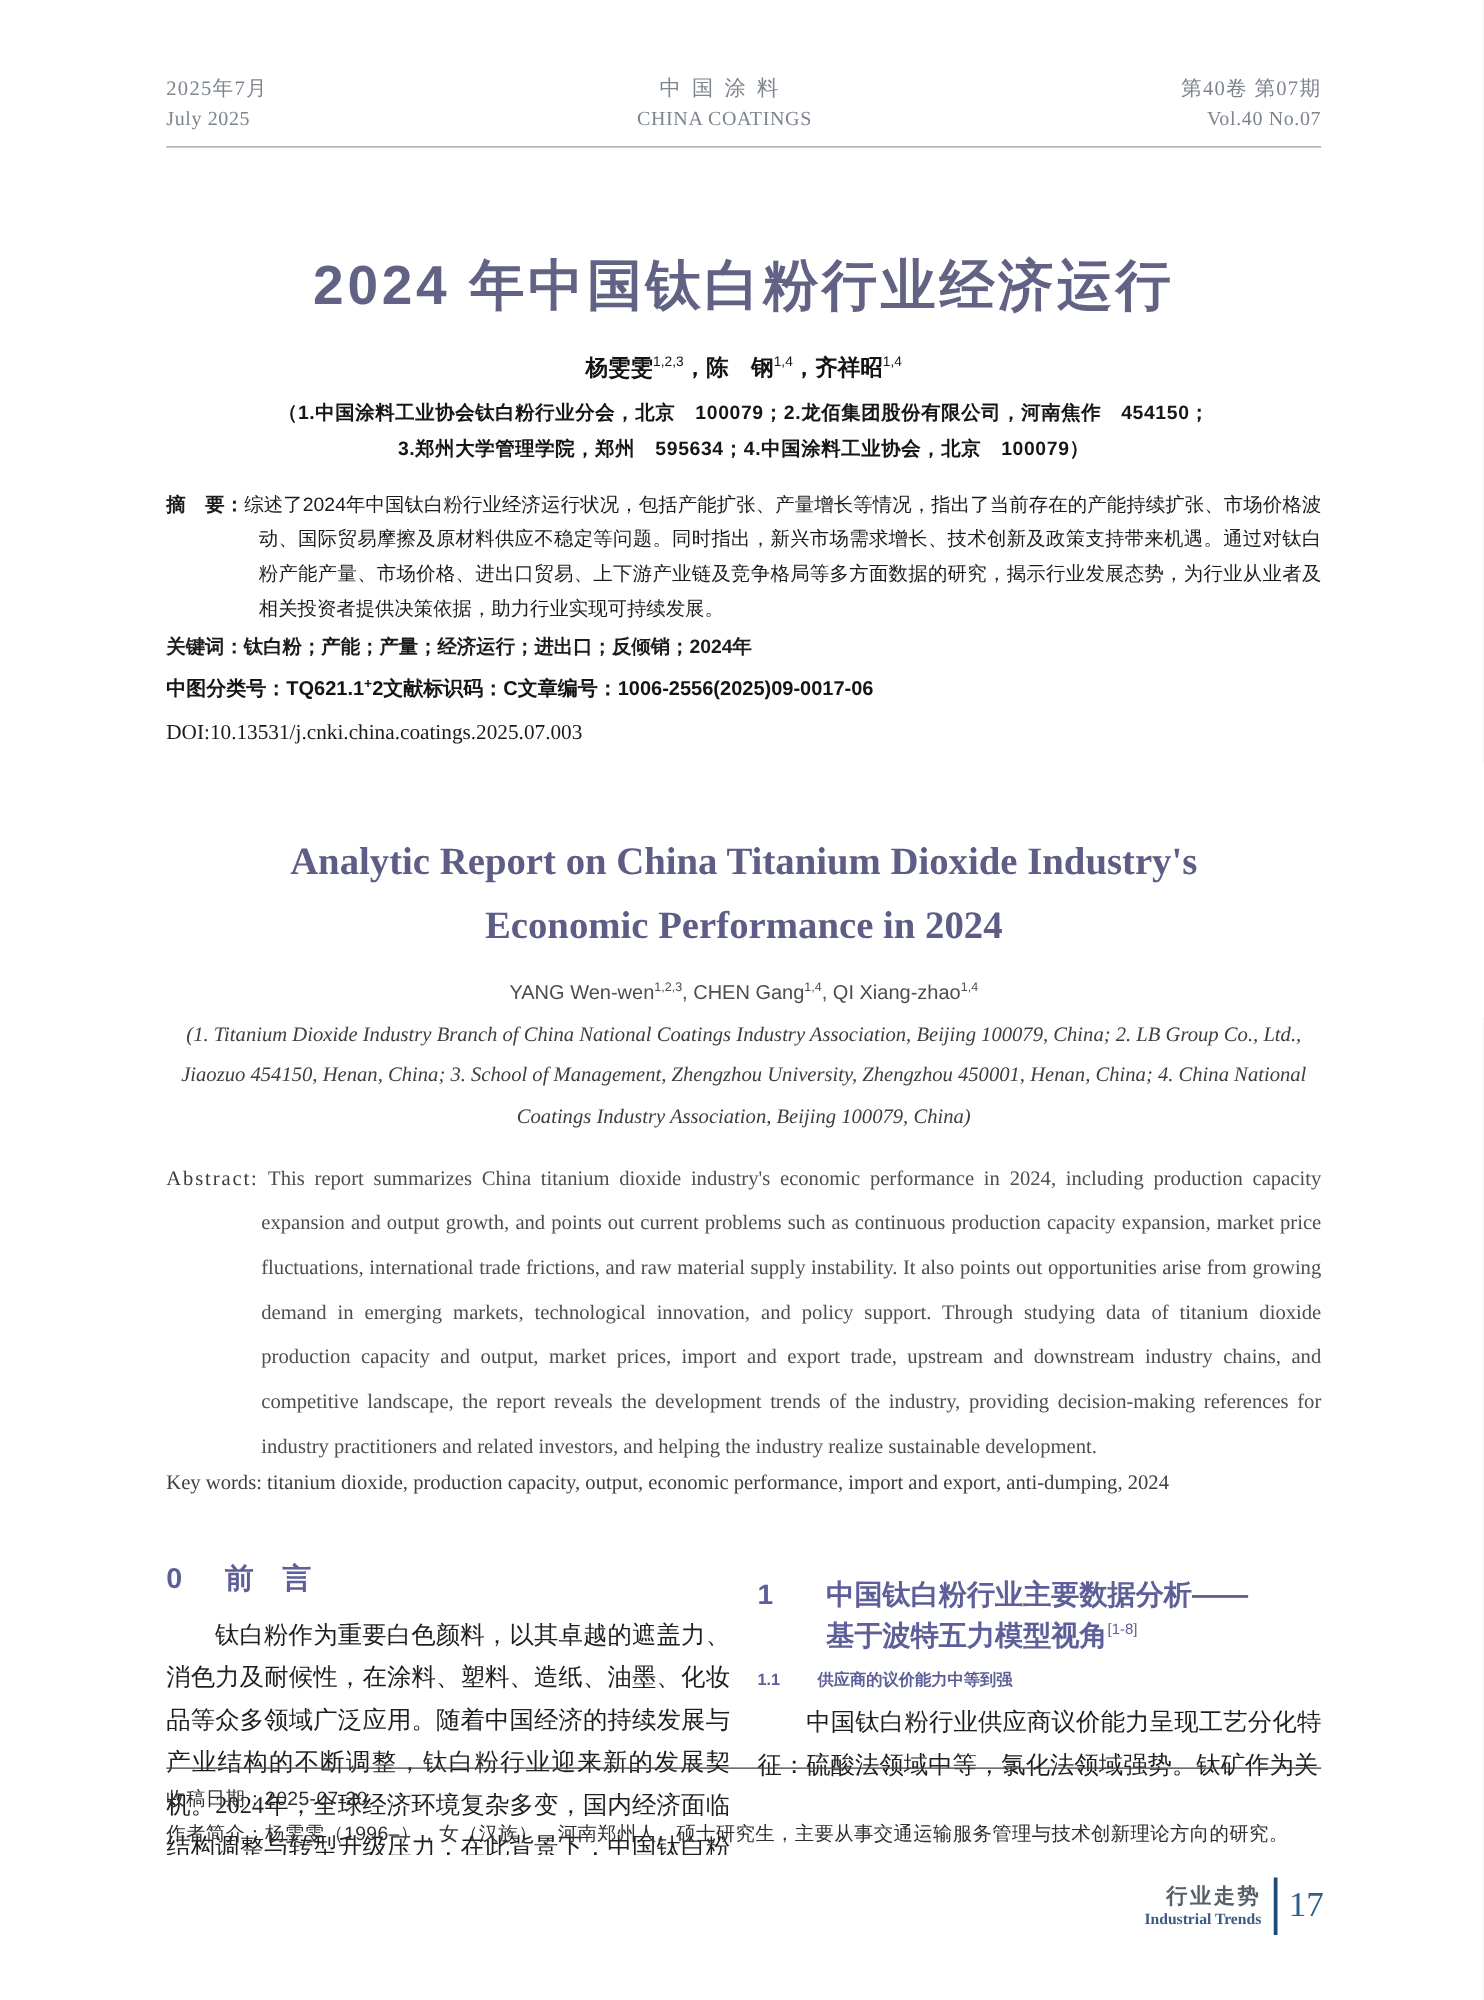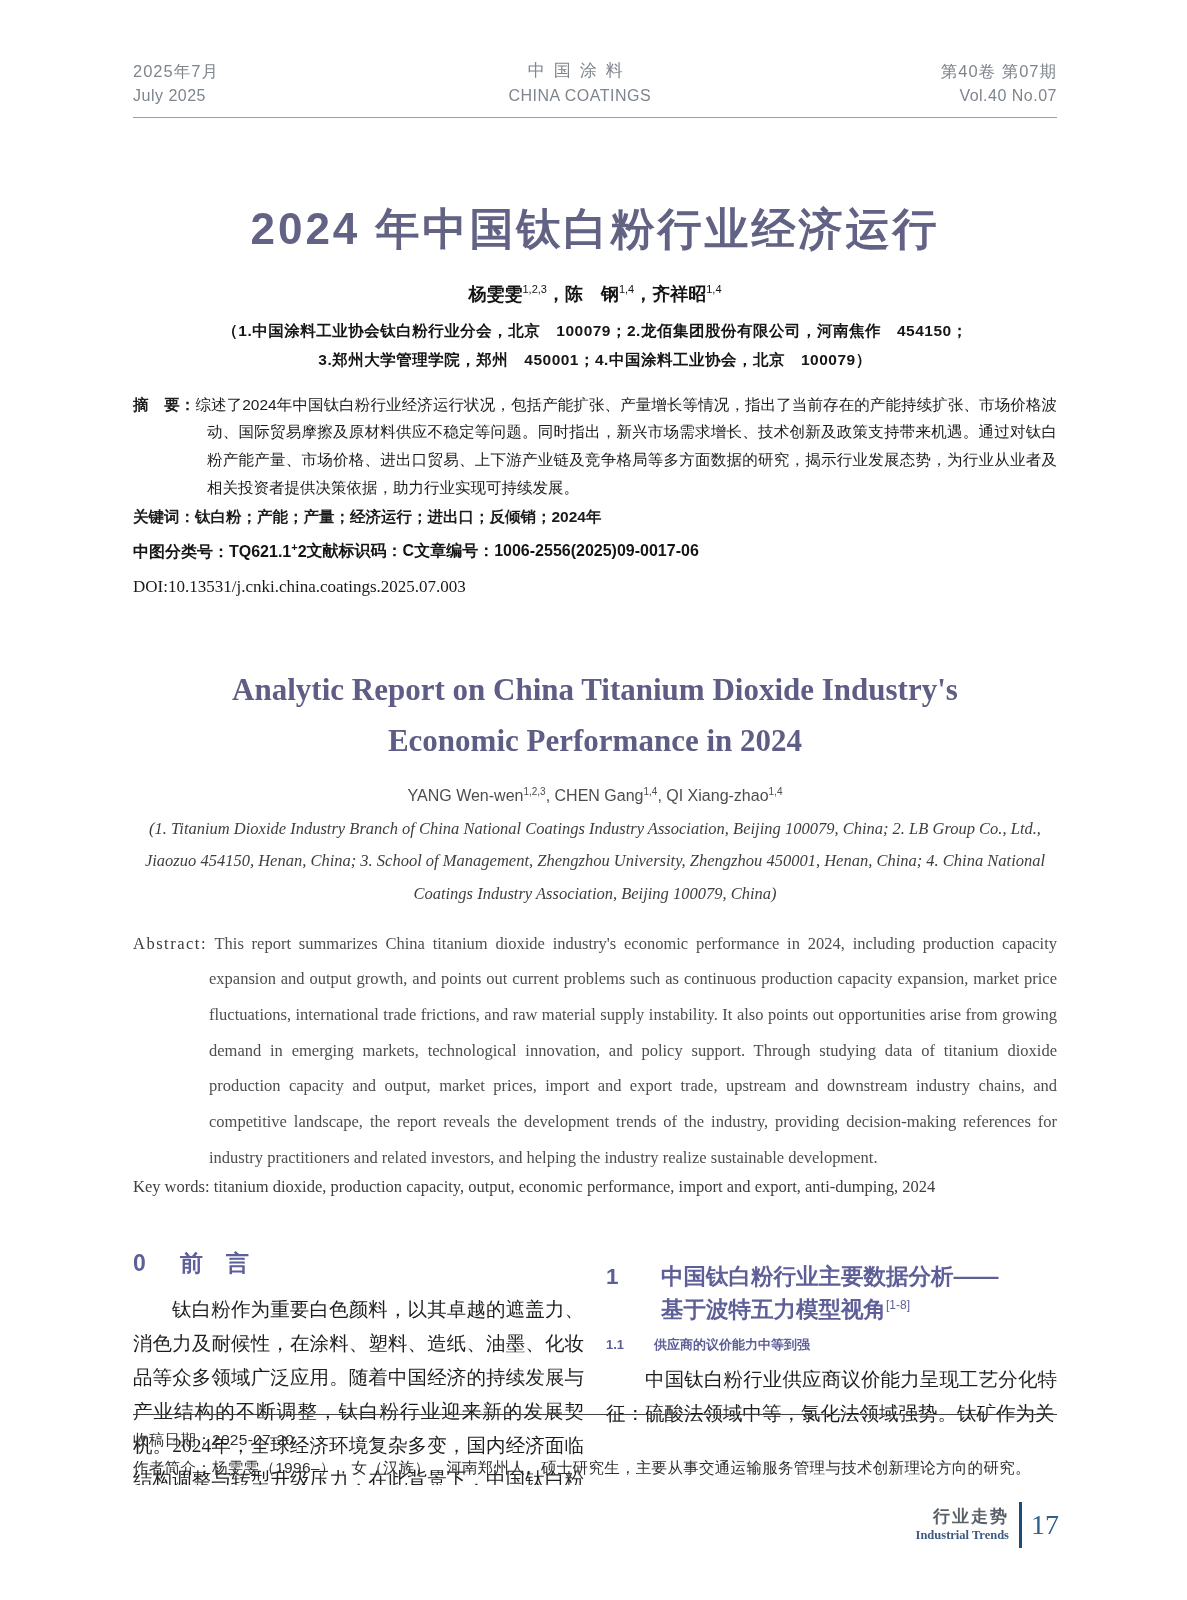--- a/index.html
+++ b/index.html
@@ -3,21 +3,21 @@
 <meta charset="utf-8">
 <style>
   html,body{margin:0;padding:0;background:#e8e8e8;}
   .page{position:relative;width:1187px;height:1600px;background:#ffffff;margin:0 auto;
         overflow:hidden;font-family:"Liberation Sans",sans-serif;color:#222;}
   .content{position:absolute;left:133px;top:0;width:924px;}
 
   
   .jheader{display:flex;justify-content:space-between;align-items:flex-end;
            padding-top:58px;padding-bottom:9px;border-bottom:1px solid #9aa0a7;
-           color:#7e858d;font-size:16.5px;line-height:1.5;}
+           color:#7e858d;font-size:16.5px;line-height:1.5;font-family:Liberation Serif, serif;}
   .jh-left{text-align:left;}
   .jh-center{text-align:center;}
   .jh-right{text-align:right;}
   .jh-cn{letter-spacing:1px;}
   .jh-center .jh-cn{letter-spacing:9px;font-size:17px;}
   .jh-en{font-size:16px;letter-spacing:.5px;}
 
   
   .title-cn{margin-top:80px;text-align:center;font-size:44px;font-weight:700;
             color:#626284;letter-spacing:3px;line-height:1.42;}
@@ -102,21 +102,21 @@
     </div>
 
     <div class="title-cn">
       <div>2024 年中国钛白粉行业经济运行</div>
     </div>
 
     <div class="authors-cn"><span><span>杨雯雯</span><sup>1,2,3</sup></span><span><span>，陈　钢</span><sup>1,4</sup></span><span><span>，齐祥昭</span><sup>1,4</sup></span></div>
 
     <div class="affil-cn">
       <div>（1.中国涂料工业协会钛白粉行业分会，北京　100079；2.龙佰集团股份有限公司，河南焦作　454150；</div>
-      <div>3.郑州大学管理学院，郑州　450001；4.中国涂料工业协会，北京　100079）</div>
+      <div>3.郑州大学管理学院，郑州　595634；4.中国涂料工业协会，北京　100079）</div>
     </div>
 
     <div class="abstract-cn"><span class="lab">摘　要：</span><span>综述了2024年中国钛白粉行业经济运行状况，包括产能扩张、产量增长等情况，指出了当前存在的产能持续扩张、市场价格波动、国际贸易摩擦及原材料供应不稳定等问题。同时指出，新兴市场需求增长、技术创新及政策支持带来机遇。通过对钛白粉产能产量、市场价格、进出口贸易、上下游产业链及竞争格局等多方面数据的研究，揭示行业发展态势，为行业从业者及相关投资者提供决策依据，助力行业实现可持续发展。</span></div>
 
     <div class="keywords-cn"><span>关键词：</span><span>钛白粉；产能；产量；经济运行；进出口；反倾销；2024年</span></div>
 
     <div class="meta-row">
       <span><span>中图分类号：</span><span>TQ621.1</span><sup>+</sup><span>2</span></span>
       <span><span>文献标识码：</span><span>C</span></span>
       <span><span>文章编号：</span><span>1006-2556(2025)09-0017-06</span></span>

